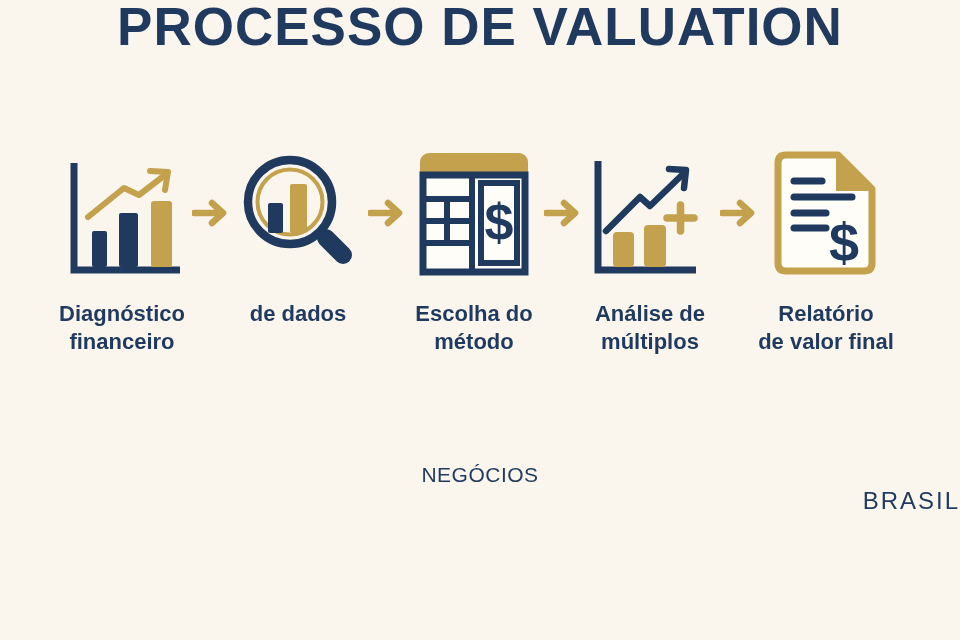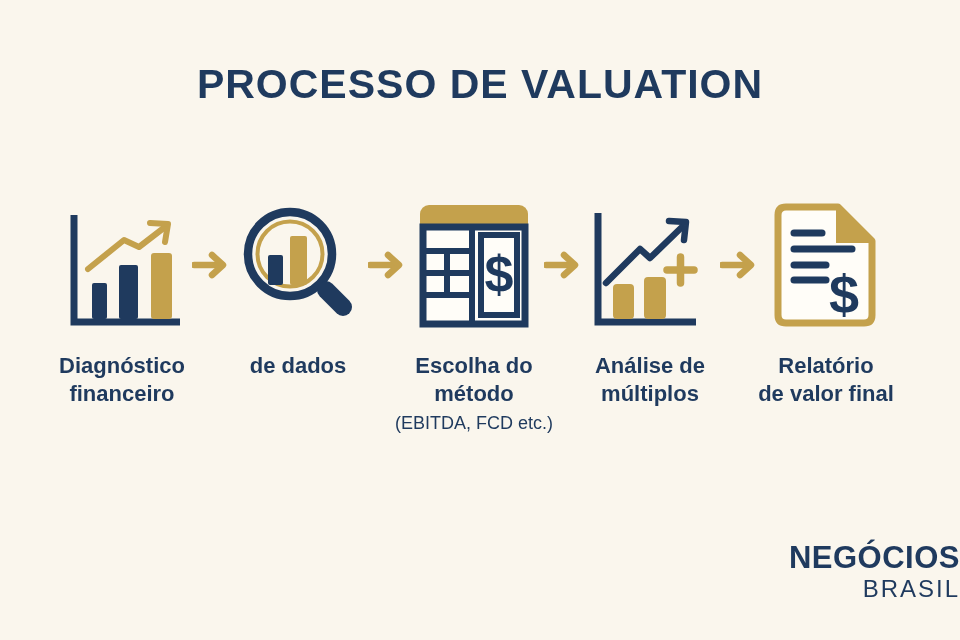--- a/index.html
+++ b/index.html
@@ -11,23 +11,22 @@
   *{margin:0;padding:0;box-sizing:border-box;}
   html,body{width:960px;height:640px;}
   body{
     background:var(--bg);
     font-family:"Liberation Sans", sans-serif;
     color:var(--navy);
     overflow:hidden;
   }
   .canvas{width:960px;height:640px;position:relative;}
   .title{
-    padding-top:64px;
-    text-align:center;
-    font-size:41px;
+    text-align:center;
+    font-size:53px;
     line-height:1;
     font-weight:bold;
     letter-spacing:1px;
     color:var(--navy);
   }
   .steps{
     margin-top:98px;
     padding-left:52px;
     display:flex;
     align-items:flex-start;
@@ -60,26 +59,25 @@
     font-size:18px;
     font-weight:normal;
     white-space:nowrap;
     color:var(--navy);
   }
   .footer{
     margin-top:108px;
     text-align:center;
   }
   .brand1{
-    font-size:31px;
-    font-weight:bold;
+    font-size:21px;
+    font-weight:normal;
     letter-spacing:0.5px;
     line-height:1;
     color:var(--navy);
-    text-align:right;
   }
   .brand2{
     margin-top:4px;
     font-size:24px;
     font-weight:normal;
     letter-spacing:2px;
     line-height:1;
     color:var(--navy);
     text-align:right;
   }
@@ -156,21 +154,20 @@
         <line class="sN" x1="9" y1="92" x2="58" y2="92" stroke-width="6"></line>
         <line class="sN" x1="33" y1="48" x2="33" y2="92" stroke-width="6"></line>
         <line class="sN" x1="58" y1="24" x2="58" y2="121" stroke-width="6"></line>
         <rect class="sN" x="67" y="32" width="36" height="80" stroke-width="6"></rect>
         <text class="dollar" x="85" y="89" font-size="52" text-anchor="middle">$</text>
       </svg>
       <div class="label">
         <div>Escolha do</div>
         <div>método</div>
       </div>
-      <div class="note">(EBITDA, FCD etc.)</div>
     </div>
 
     <div class="arrow-cell">
       <svg viewBox="0 0 36 36">
           <line class="sG" x1="2" y1="18" x2="26" y2="18" stroke-width="6.5" stroke-linecap="round"></line>
           <polyline class="sG" points="20,8 31,18 20,28" stroke-width="6.5" stroke-linecap="round" stroke-linejoin="round"></polyline>
         </svg>
     </div>
 
     <div class="step">

